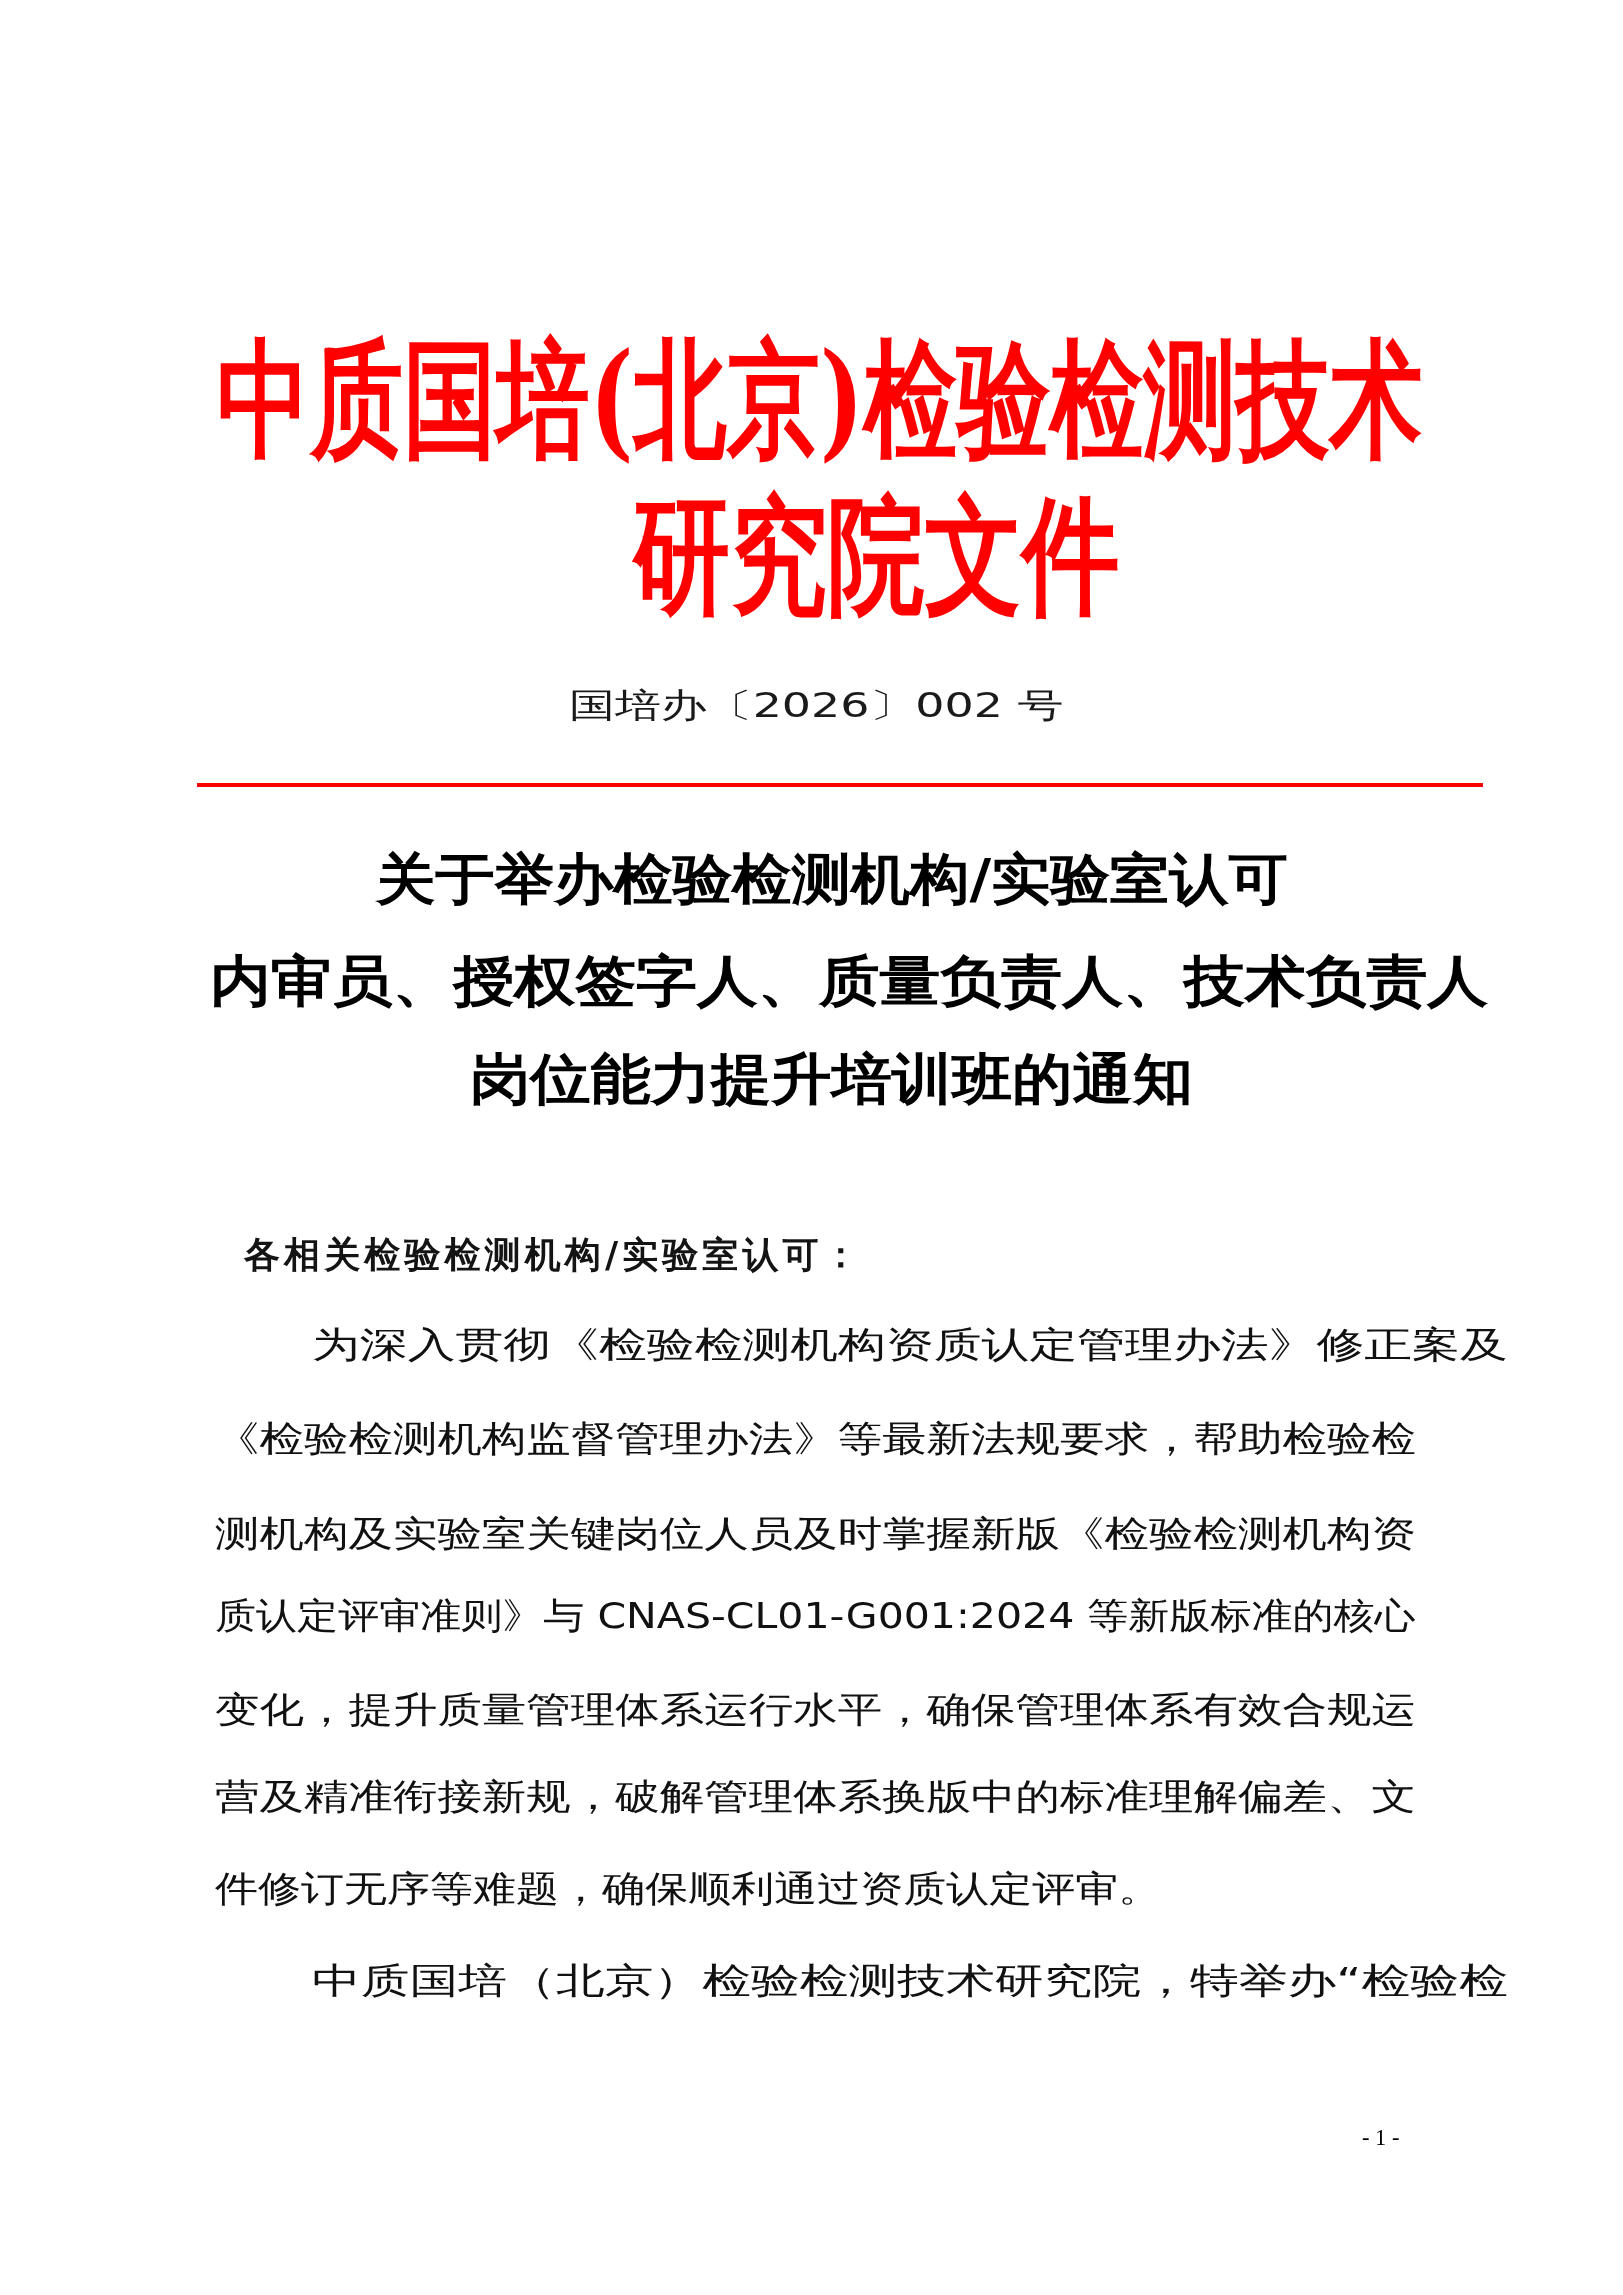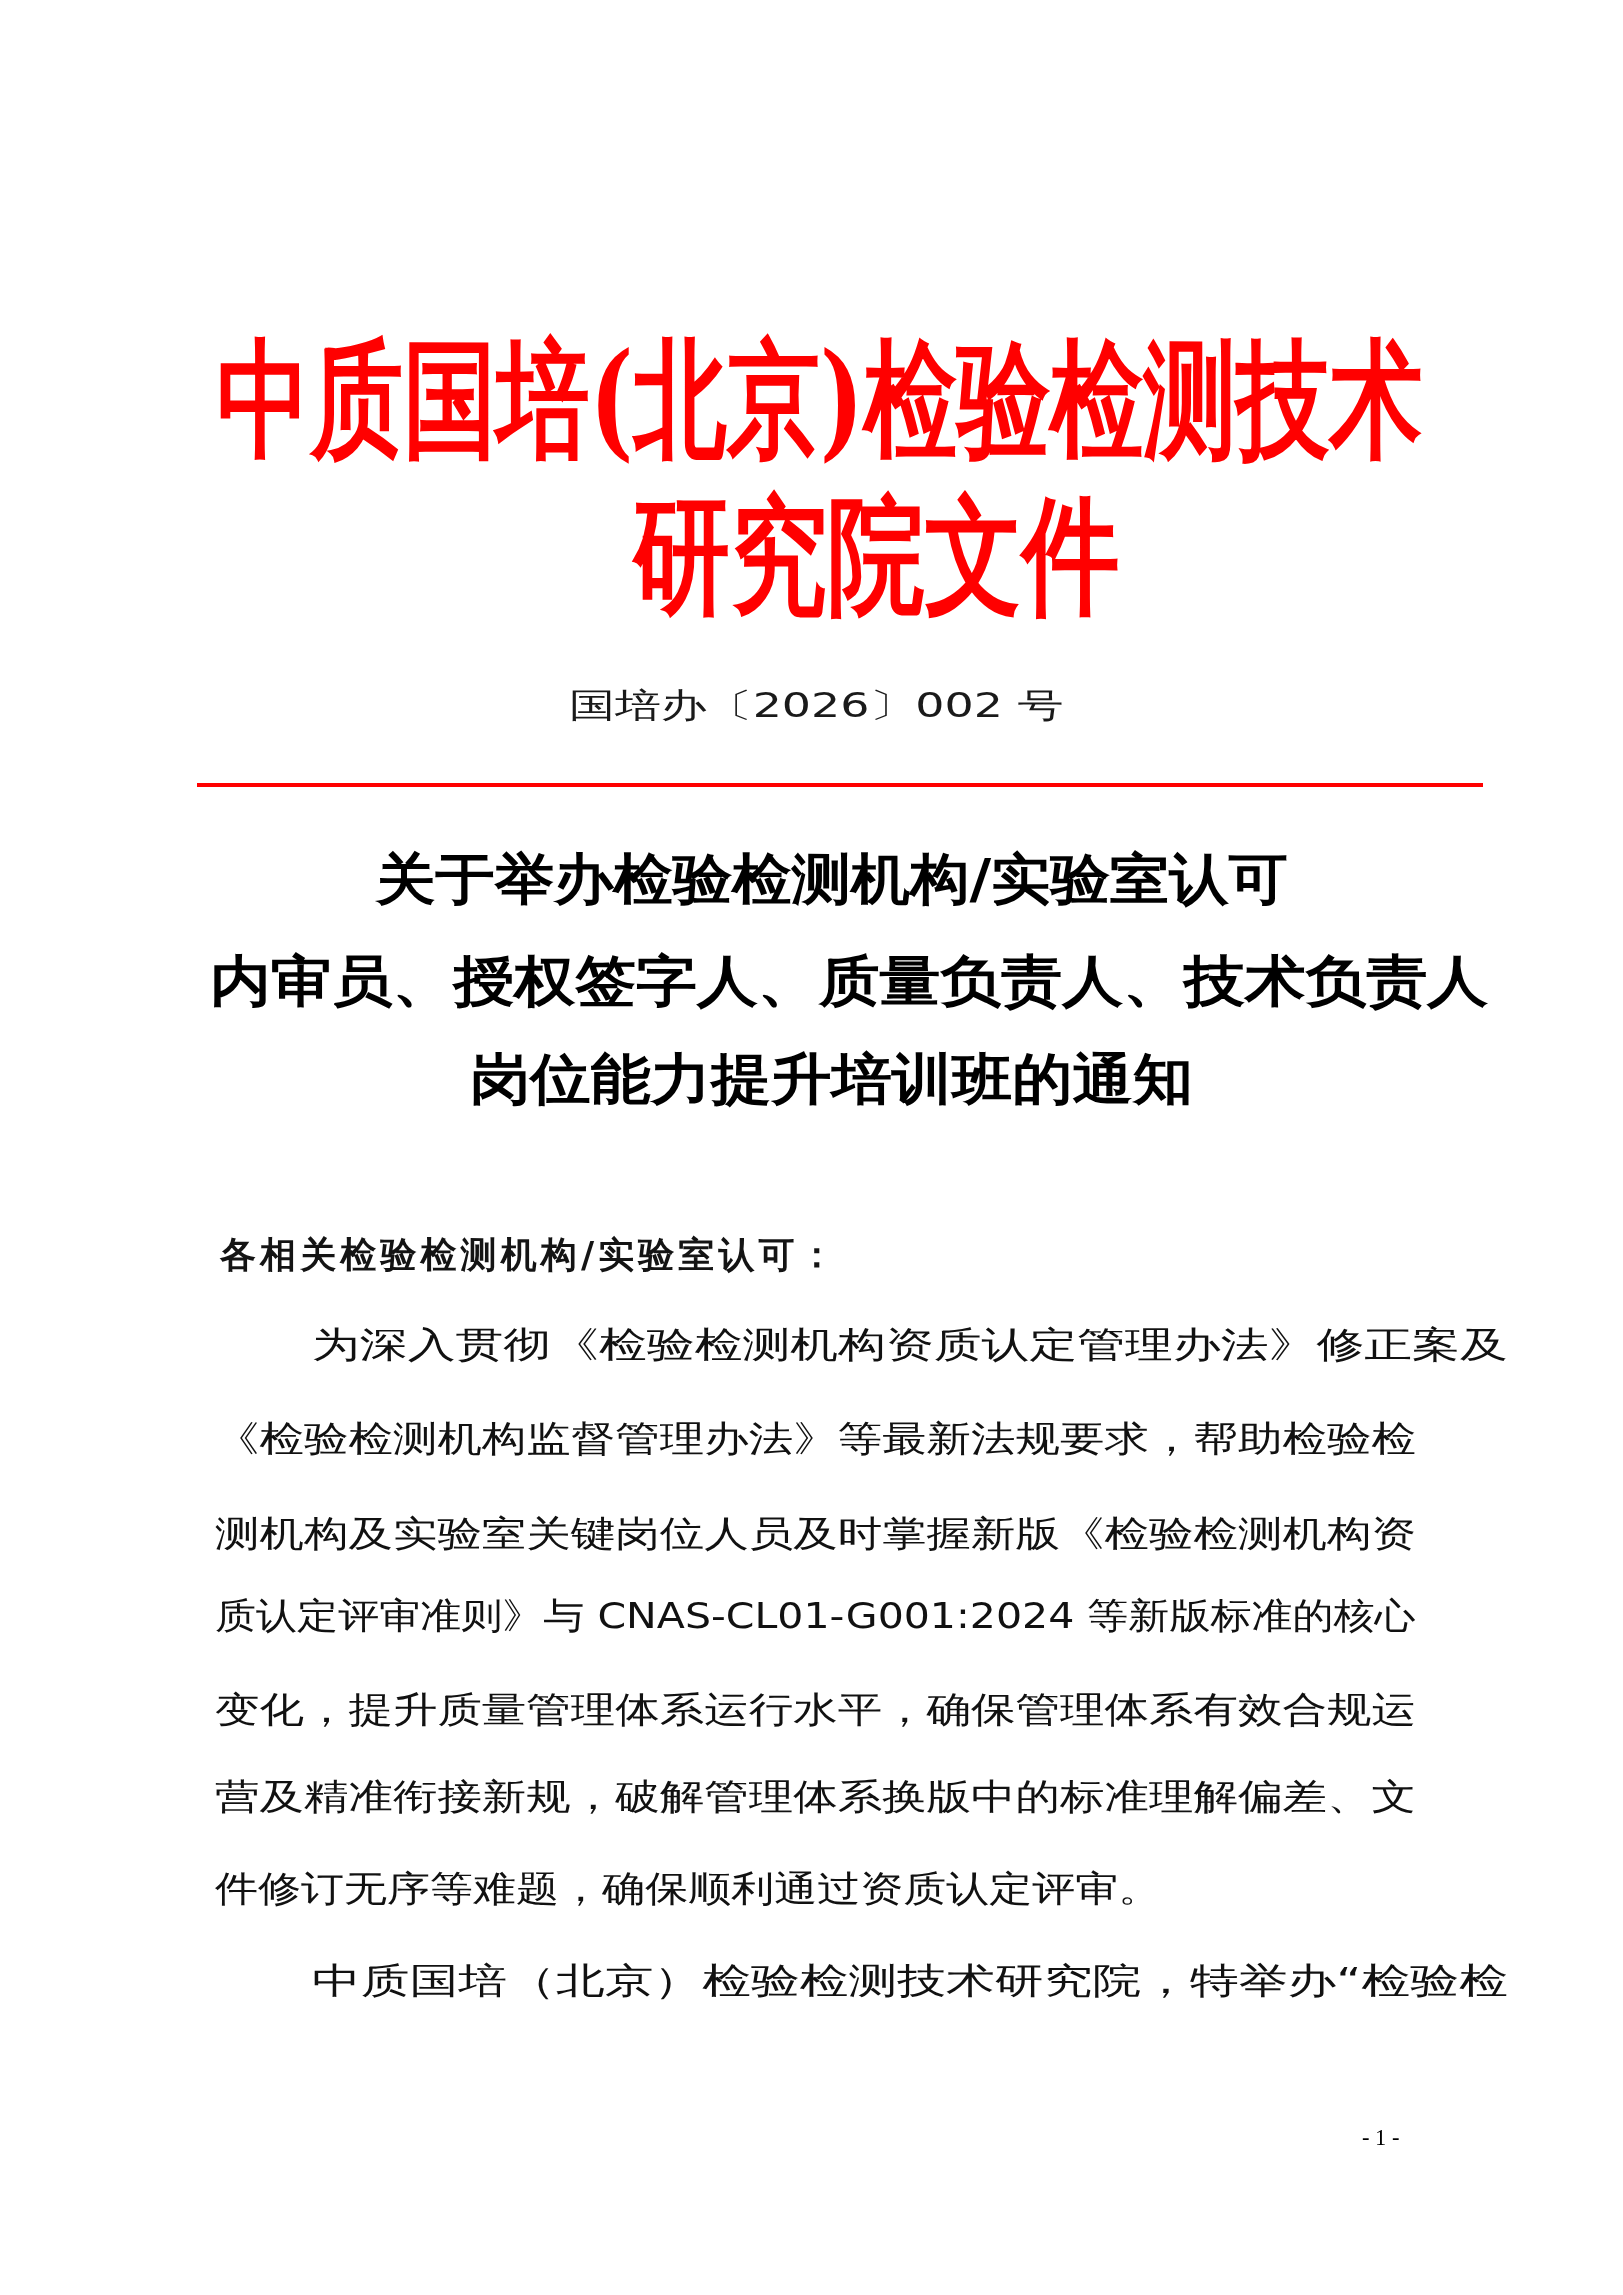--- a/index.html
+++ b/index.html
@@ -30,20 +30,21 @@
     line-height: 1;
     transform-origin: left top;
   }
   .salutation {
     font-family: "DejaVu Sans", "Liberation Sans", sans-serif;
     font-weight: bold;
     font-size: 36px;
     color: #141414;
     line-height: 1;
     letter-spacing: 4.1px;
+    margin-left: 24px;
   }
   .body-line {
     font-family: "DejaVu Sans", "Liberation Sans", sans-serif;
     font-size: 36px;
     color: #111;
     line-height: 1;
     transform-origin: left top;
   }
   .page-num {
     font-family: "Liberation Serif", "DejaVu Serif", serif;

